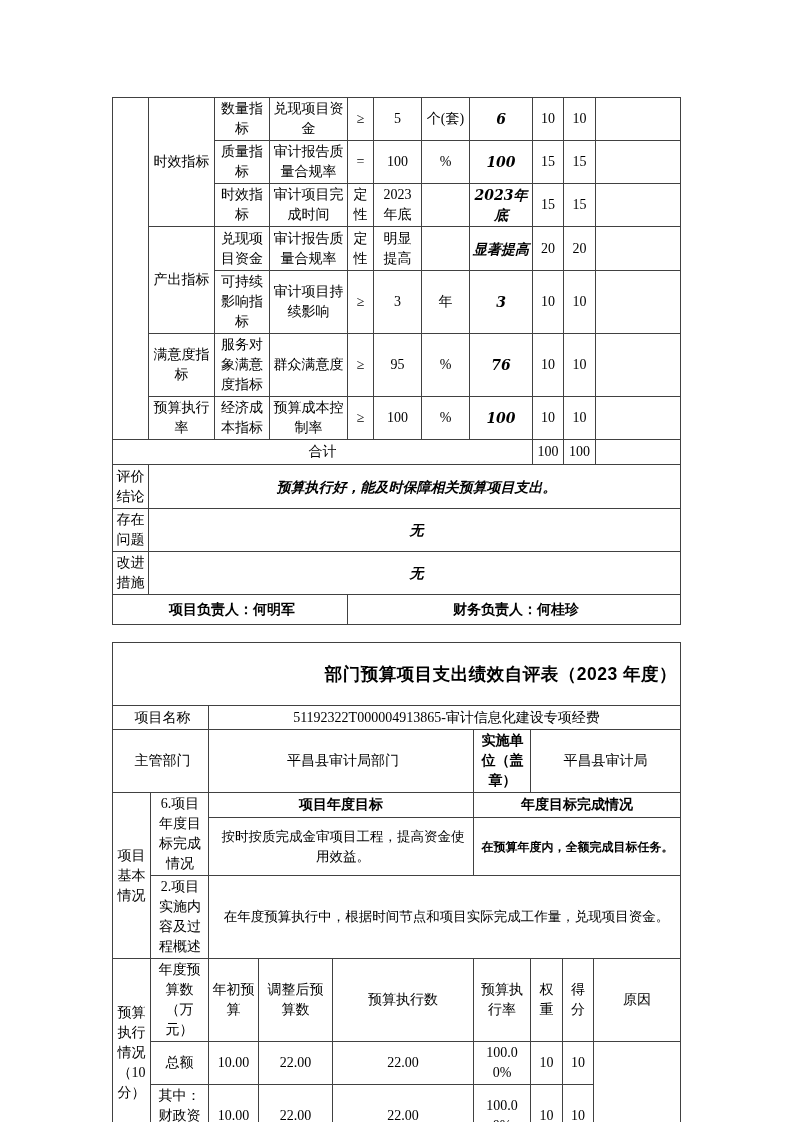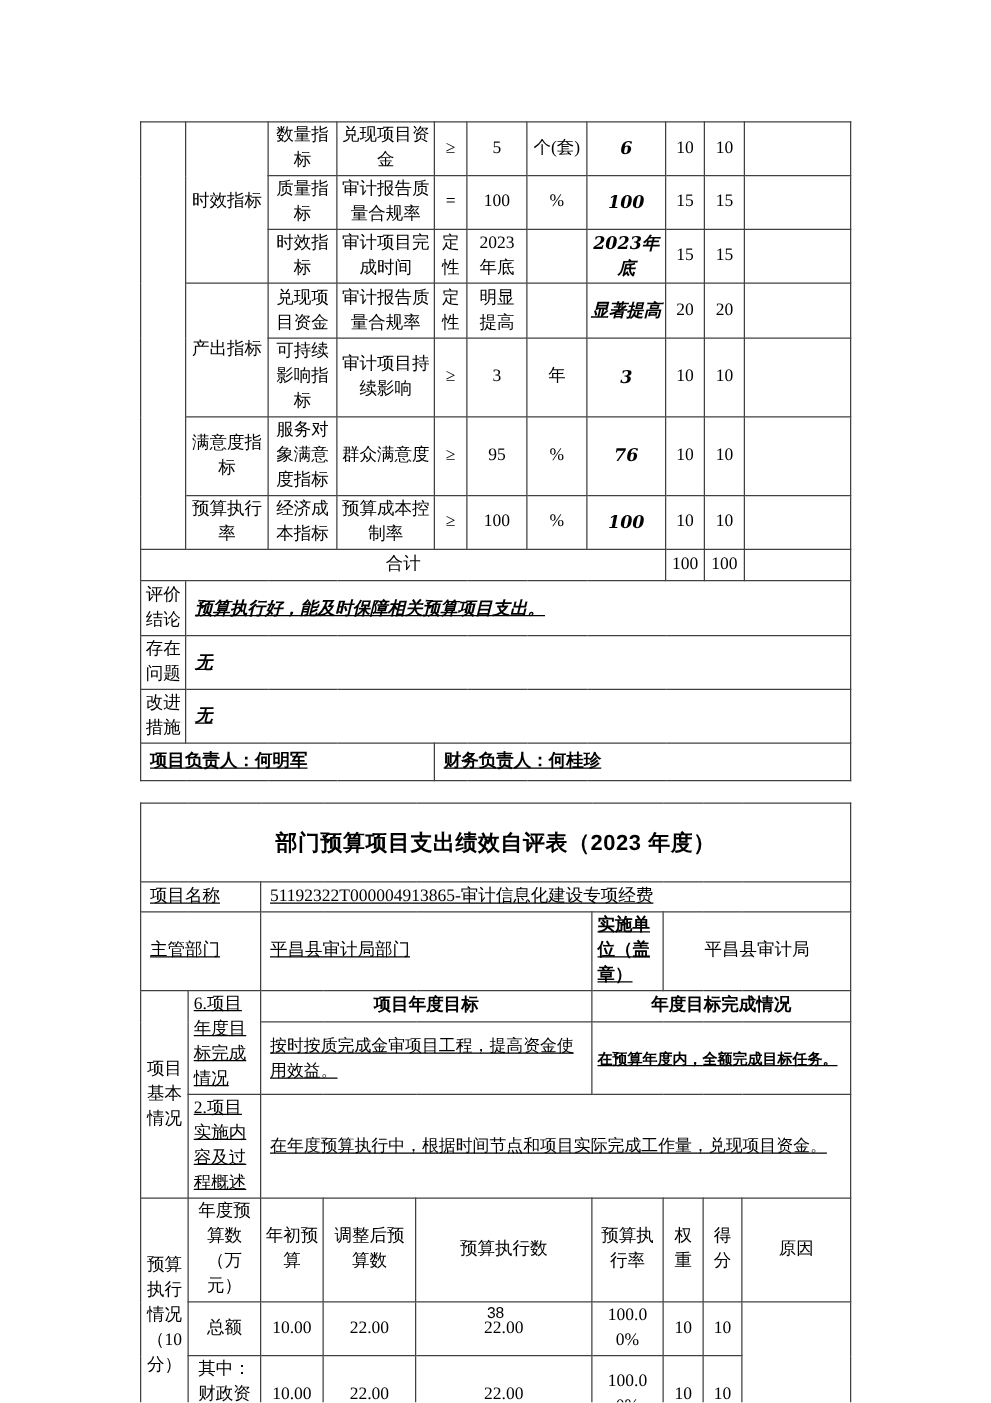--- a/index.html
+++ b/index.html
@@ -20,32 +20,33 @@
   td {
     border:1px solid #414141;
     text-align:center;
     vertical-align:middle;
     padding:1px 3px;
     font-size:14px;
     line-height:20px;
     word-break:break-all;
     overflow:hidden;
   }
-  .l  { text-align:left; padding-left:7px;text-decoration:underline; }
+  .l  { text-align:center; padding-left:7px; }
   .hei{ font-weight:bold; }
   .i  { font-style:italic; font-weight:bold; font-family:"DejaVu Serif","Liberation Serif",serif; }
   .tight { font-size:13.5px; }
   .oneline { white-space:nowrap; font-size:12px; }
   .t2 { margin-top:17px; }
   .title-cell {
     font-family:"Liberation Sans", sans-serif;
     font-weight:bold;
     font-size:17.5px;
     letter-spacing:0.5px;
     border:1px solid #414141;
+    text-align:right;
   }
   .pageno {
     position:absolute; left:0; right:0; top:1043px;
     text-align:center;
     font-family:"Liberation Sans", sans-serif;
     font-size:12.5px;
   }
 </style>
 </head>
 <body>
@@ -251,14 +252,13 @@
         <td>22.00</td>
         <td>100.00%</td>
         <td>10</td>
         <td>10</td>
       </tr>
     </tbody>
       </table>
 
   </div>
 
-  <div class="pageno">38</div>
 </div>
 
 </body></html>

